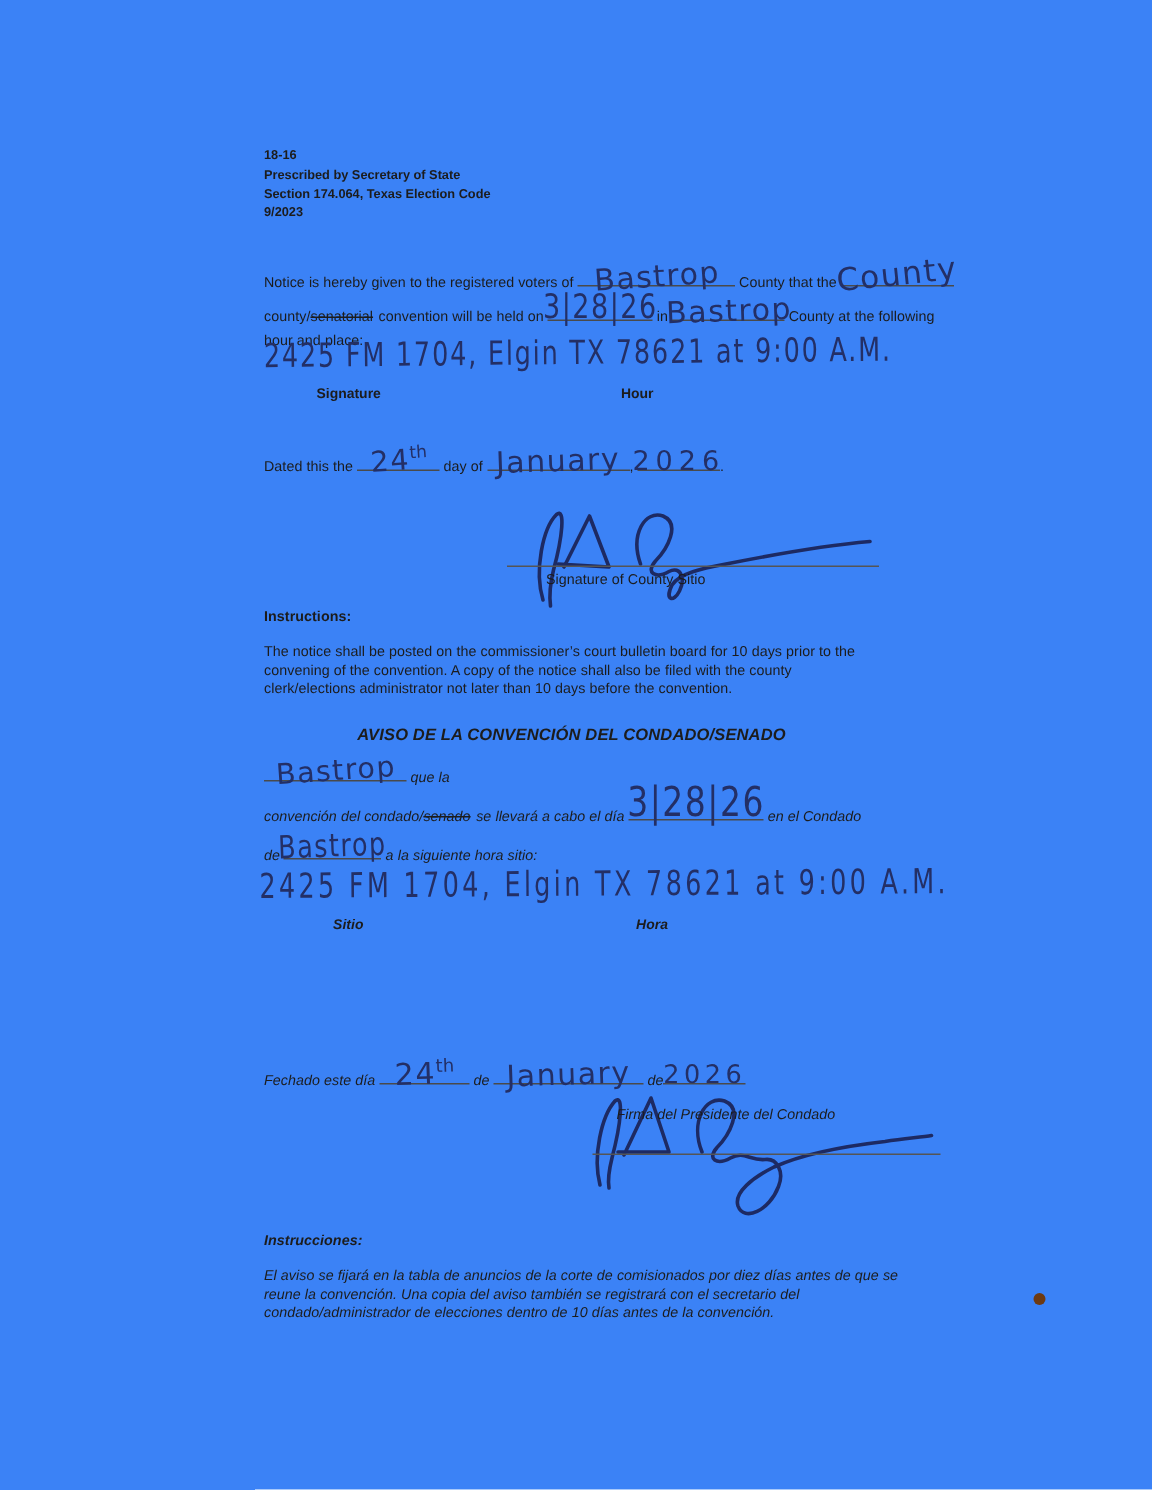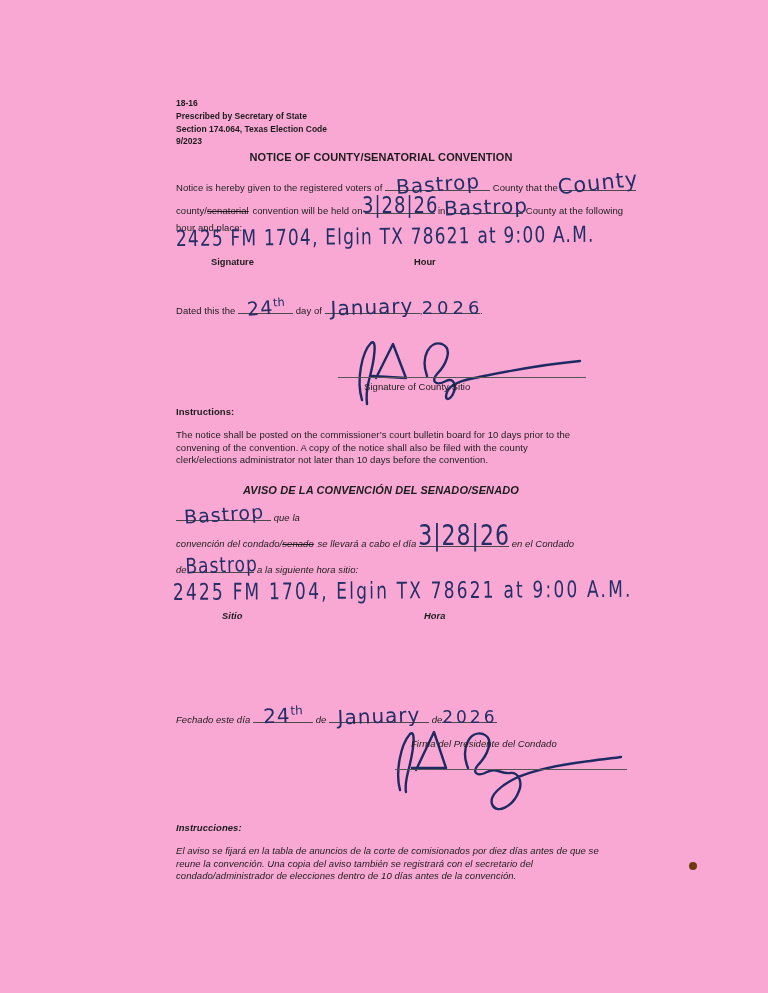--- a/index.html
+++ b/index.html
@@ -4,21 +4,21 @@
 <style>
   * { margin:0; padding:0; box-sizing:border-box; }
   html,body { background:#ffffff; }
   body {
     font-family:"Liberation Sans", sans-serif;
     color:#1c1c1c;
   }
   .page {
     position:relative;
     width:768px; height:993px;
-    background:#f9a8d4;
+    background:#3b82f6;
     overflow:hidden;
   }
   .abs { position:absolute; white-space:nowrap; }
   .wrap { white-space:normal; }
 
   
   .fs-body { font-size:9.5px; line-height:1.32; letter-spacing:0.05px; }
   .hdr { font-size:8.5px; font-weight:bold; line-height:1.5; }
   .title { font-weight:bold; font-size:11px; text-align:center; width:410px; letter-spacing:0.1px; }
   .semib { font-weight:bold; font-size:9.3px; }
@@ -72,21 +72,20 @@
 
 <div class="page">
 
   <div class="abs hdr" style="top:97px; left:176px;">
     <div>18-16</div>
     <div>Prescribed by Secretary of State</div>
     <div>Section 174.064, Texas Election Code</div>
     <div>9/2023</div>
   </div>
 
-  <div class="abs title" style="top:151px; left:176px;">NOTICE OF COUNTY/SENATORIAL CONVENTION</div>
 
   <div class="abs fs-body" style="top:180px; left:176px;">
     <span>Notice is hereby given to the registered voters of</span>
     <span class="blank w105"><span class="hw r-n4" style="font-size:20px;">Bastrop</span></span>
     <span>County that the</span>
     <span class="blank w75"><span class="hw r-n6" style="font-size:21px;">County</span></span>
   </div>
 
   <div class="abs fs-body" style="top:203px; left:176px;text-align:center;">
     <span>county/</span><span class="strike">senatorial</span>
@@ -118,21 +117,21 @@
       <path d="M44 44 L61 10 L74 44 L40 42"></path>
       <path d="M95 42 C 88 22, 98 6, 110 10 C 122 15, 113 32, 105 40 C 98 48, 105 52, 114 47 C 122 43, 125 52, 121 60 C 117 68, 111 66, 116 56 C 121 48, 136 45, 152 42 C 182 36, 214 30, 248 27"></path>
     </g>
   </svg>
   <div class="sig-rule" style="top:377px; left:338px; width:248px;"></div>
   <div class="abs fs-body" style="top:381px; left:364px;">Signature of County Sitio</div>
 
   <div class="abs fs-body bold" style="top:406px; left:176px;">Instructions:</div>
   <div class="abs fs-body wrap" style="top:429px; left:176px; width:412px;">The notice shall be posted on the commissioner’s court bulletin board for 10 days prior to the convening of the convention.  A copy of the notice shall also be filed with the county clerk/elections administrator not later than 10 days before the convention.</div>
 
-  <div class="abs title es" style="top:484px; left:176px;">AVISO DE LA CONVENCIÓN DEL SENADO/SENADO</div>
+  <div class="abs title es" style="top:484px; left:176px;">AVISO DE LA CONVENCIÓN DEL CONDADO/SENADO</div>
 
   <div class="abs fs-body es" style="top:510px; left:176px;">
     <span class="blank w95"><span class="hw r-n4" style="font-size:19px;">Bastrop</span></span>
     <span>que la</span>
   </div>
 
   <div class="abs fs-body es" style="top:536px; left:176px;">
     <span>convención del condado/</span><span class="strike">senado</span>
     <span>se llevará a cabo el día</span>
     <span class="blank w90"><span class="hw tall" style="font-size:22px;">3|28|26</span></span>

